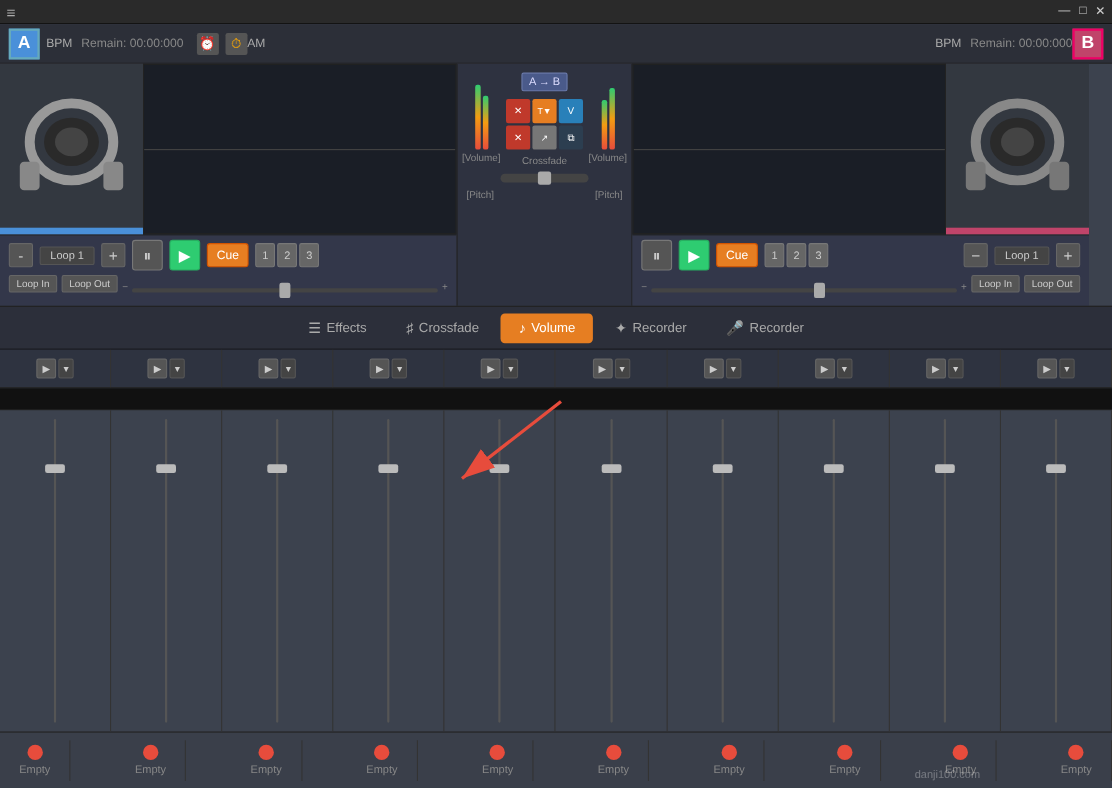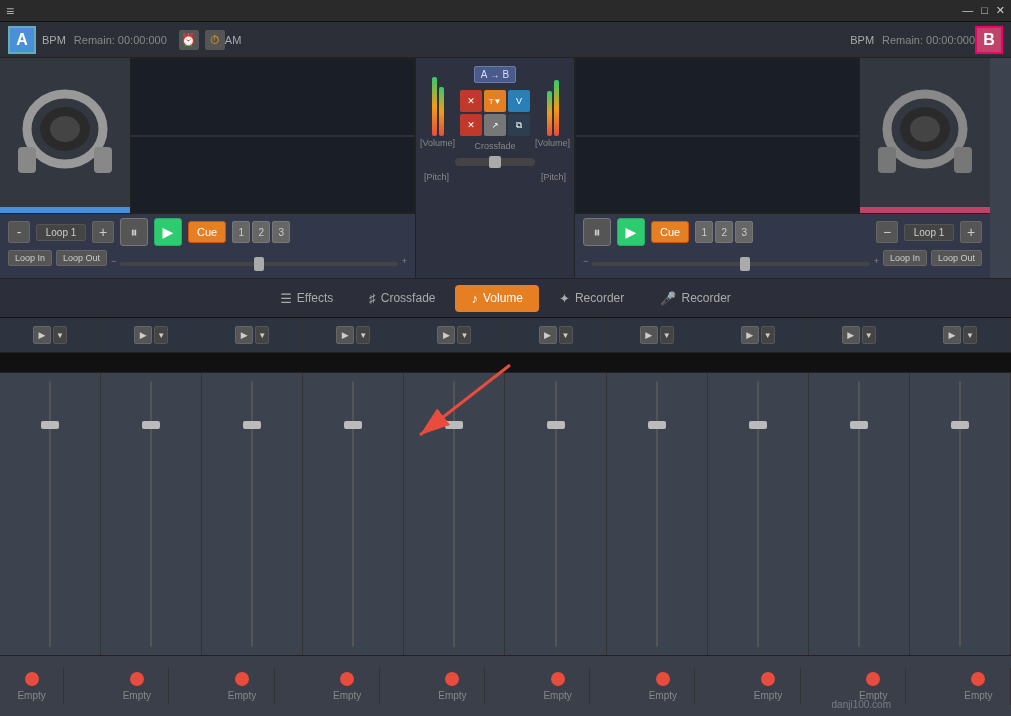--- a/index.html
+++ b/index.html
@@ -447,21 +447,21 @@
       transform: translateX(-50%);
       width: 18px;
       height: 8px;
       background: #bbb;
       border-radius: 2px;
       cursor: pointer;
     }
 
     
     .sampler-bottom {
-      height: 61px;
+      height: 51px;
       display: flex;
       align-items: center;
       background: #3a3f4a;
       border-top: 1px solid #222;
       gap: 41px;
     }
 
     .sampler-bot-ch {
       flex: 1;
       display: flex;

